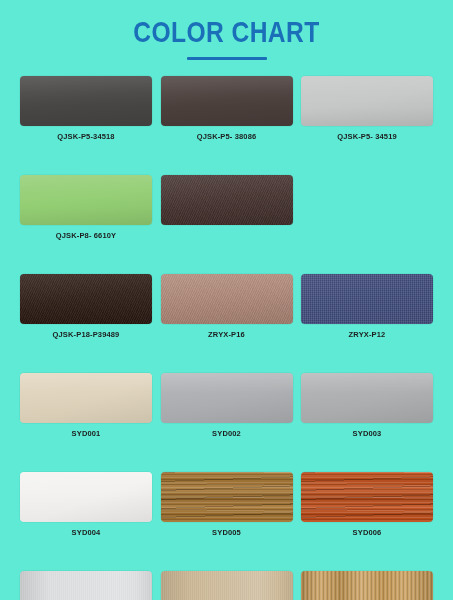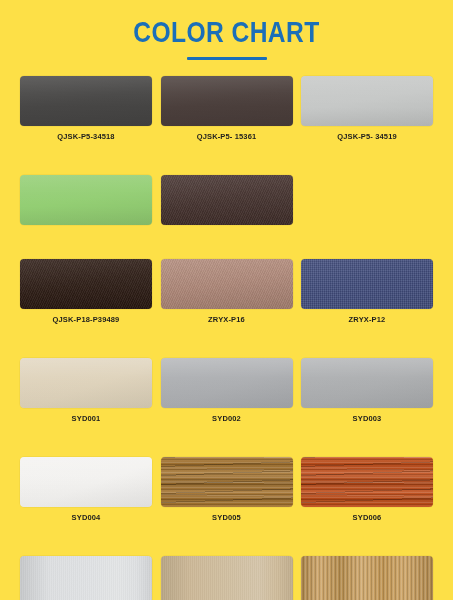--- a/index.html
+++ b/index.html
@@ -12,21 +12,21 @@
     height: 600px;
     overflow: hidden;
     font-family: "Liberation Sans", sans-serif;
     -webkit-font-smoothing: antialiased;
   }
 
   #page {
     position: relative;
     width: 453px;
     height: 600px;
-    background: #fde047;
+    background: #5eead4;
   }
 
   
   .header {
     position: absolute;
     top: 0;
     left: 0;
     width: 453px;
     height: 72px;
   }
@@ -205,34 +205,35 @@
         <div class="swatch-cell">
           <div class="swatch-chip finish-matte" style="background: linear-gradient(170deg, rgb(80, 79, 78) 0%, rgb(71, 70, 69) 48%, rgb(67, 66, 65) 100%);">
             <div class="gloss"></div>
           </div>
           <div class="swatch-label">QJSK-P5-34518</div>
         </div>
         <div class="swatch-cell">
           <div class="swatch-chip finish-matte" style="background: linear-gradient(170deg, rgb(84, 73, 70) 0%, rgb(75, 63, 60) 48%, rgb(71, 59, 56) 100%);">
             <div class="gloss"></div>
           </div>
-          <div class="swatch-label">QJSK-P5- 15361</div>
+          <div class="swatch-label">QJSK-P5- 38086</div>
         </div>
         <div class="swatch-cell">
           <div class="swatch-chip finish-matte" style="background: linear-gradient(170deg, rgb(201, 203, 202) 0%, rgb(198, 200, 199) 48%, rgb(186, 188, 187) 100%);">
             <div class="gloss"></div>
           </div>
           <div class="swatch-label">QJSK-P5- 34519</div>
         </div>
       </div>
       <div class="swatch-row">
         <div class="swatch-cell">
           <div class="swatch-chip finish-matte" style="background: linear-gradient(170deg, rgb(152, 208, 122) 0%, rgb(147, 206, 115) 48%, rgb(138, 194, 108) 100%);">
             <div class="gloss"></div>
           </div>
+          <div class="swatch-label">QJSK-P8- 6610Y</div>
         </div>
         <div class="swatch-cell">
           <div class="swatch-chip finish-grainy" style="background: linear-gradient(170deg, rgb(76, 58, 55) 0%, rgb(67, 48, 44) 48%, rgb(63, 45, 41) 100%);">
             <div class="gloss"></div>
           </div>
         </div>
       </div>
       <div class="swatch-row">
         <div class="swatch-cell">
           <div class="swatch-chip finish-grainy" style="background: linear-gradient(170deg, rgb(54, 37, 30) 0%, rgb(43, 26, 18) 48%, rgb(40, 24, 17) 100%);">

